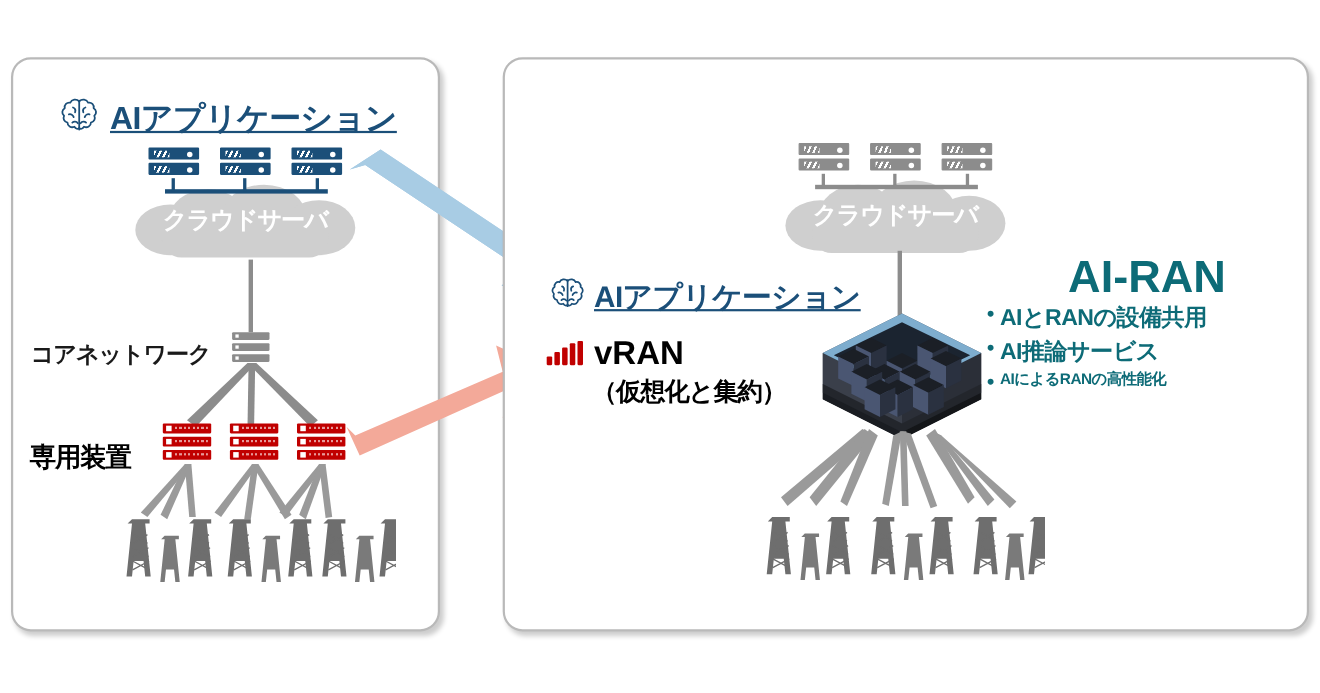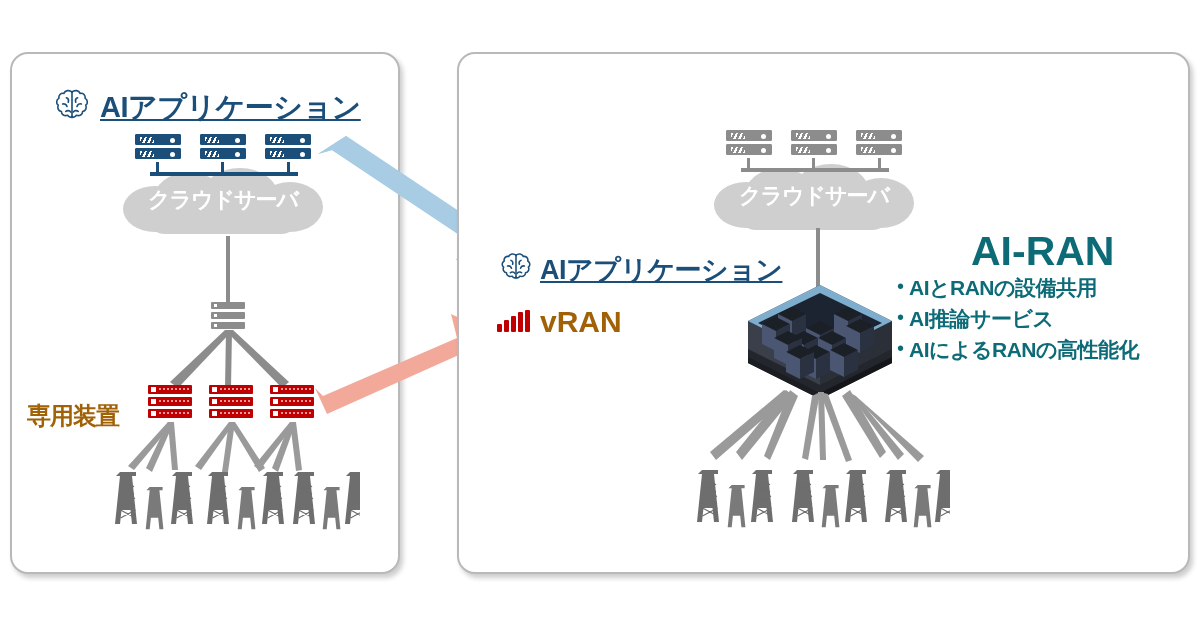--- a/index.html
+++ b/index.html
@@ -26,21 +26,21 @@
   .abs{position:absolute;}
 
   
   .t-ai{
     font-weight:700;color:#1b4f79;white-space:nowrap;letter-spacing:-.5px;text-decoration:underline;
   }
   .t-core{
     font-weight:700;color:#1a1a1a;white-space:nowrap;font-size:21px;letter-spacing:-1px;
   }
   .t-red{
-    font-weight:700;color:#a16207;white-space:nowrap;
+    font-weight:700;color:#000000;white-space:nowrap;
   }
   .t-cloud{
     font-weight:700;color:#ffffff;white-space:nowrap;font-size:22px;letter-spacing:-1px;
     text-align:center;width:100%;
   }
   .t-teal{
     font-weight:700;color:#0d6b77;white-space:nowrap;
   }
 
   
@@ -159,20 +159,21 @@
         <span class="dot"></span>
       </div>
     <div class="u">
         <span class="slash"></span>
         <span class="dot"></span>
       </div>
   </div>
 
   <div class="line abs" style="left:226px;top:236px;width:4px;height:66px;"></div>
 
+  <div class="abs t-core" style="left:28px;top:308px;">コアネットワーク</div>
   <div class="router" style="left:211px;top:302px;">
     <div class="u">
         <span class="dot"></span>
       </div>
     <div class="u">
         <span class="dot"></span>
       </div>
     <div class="u">
         <span class="dot"></span>
       </div>
@@ -296,20 +297,21 @@
   <div class="abs t-ai" style="left:540px;top:252px;font-size:27px;">AIアプリケーション</div>
 
   <div class="abs bars" style="left:497px;top:310px;">
     <i></i>
       <i></i>
       <i></i>
       <i></i>
       <i></i>
   </div>
   <div class="abs t-red" style="left:540px;top:305px;font-size:30px;">vRAN</div>
+  <div class="abs t-red" style="left:538px;top:341px;font-size:23px;letter-spacing:-1px;">（仮想化と集約）</div>
 
   <div class="cloud" style="left:714px;top:168px;width:200px;height:62px;">
     <div class="blob" style="left:0;top:14px;width:64px;height:46px;"></div>
     <div class="blob" style="left:30px;top:0px;width:72px;height:58px;"></div>
     <div class="blob" style="left:78px;top:-4px;width:78px;height:60px;"></div>
     <div class="blob" style="left:134px;top:10px;width:66px;height:50px;"></div>
     <div class="blob" style="left:24px;top:26px;width:152px;height:36px;border-radius:20px;"></div>
   </div>
   <div class="abs t-cloud" style="left:714px;top:181px;width:200px;">クラウドサーバ</div>
 
@@ -472,16 +474,16 @@
   <div class="abs bul" style="left:897px;top:274px;">
     <span class="d">•</span>
     <span class="t-teal" style="font-size:21px;letter-spacing:-.5px;">AIとRANの設備共用</span>
   </div>
   <div class="abs bul" style="left:897px;top:305px;">
     <span class="d">•</span>
     <span class="t-teal" style="font-size:21px;letter-spacing:-.5px;">AI推論サービス</span>
   </div>
   <div class="abs bul" style="left:897px;top:336px;">
     <span class="d">•</span>
-    <span class="t-teal" style="font-size:21px;letter-spacing:-.5px;">AIによるRANの高性能化</span>
+    <span class="t-teal" style="font-size:14px;letter-spacing:-.5px;">AIによるRANの高性能化</span>
   </div>
 
 </div>
 
 </body></html>

